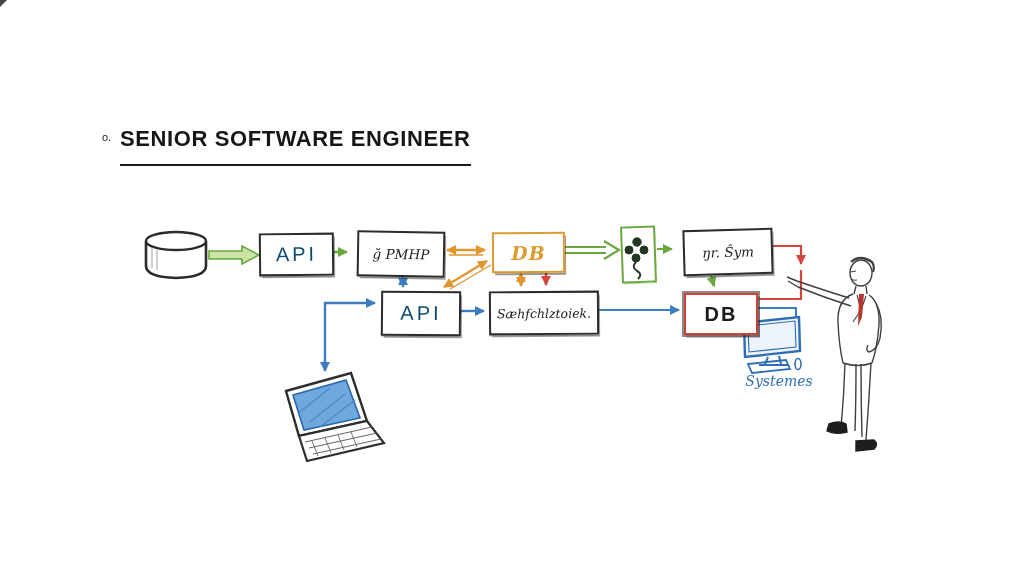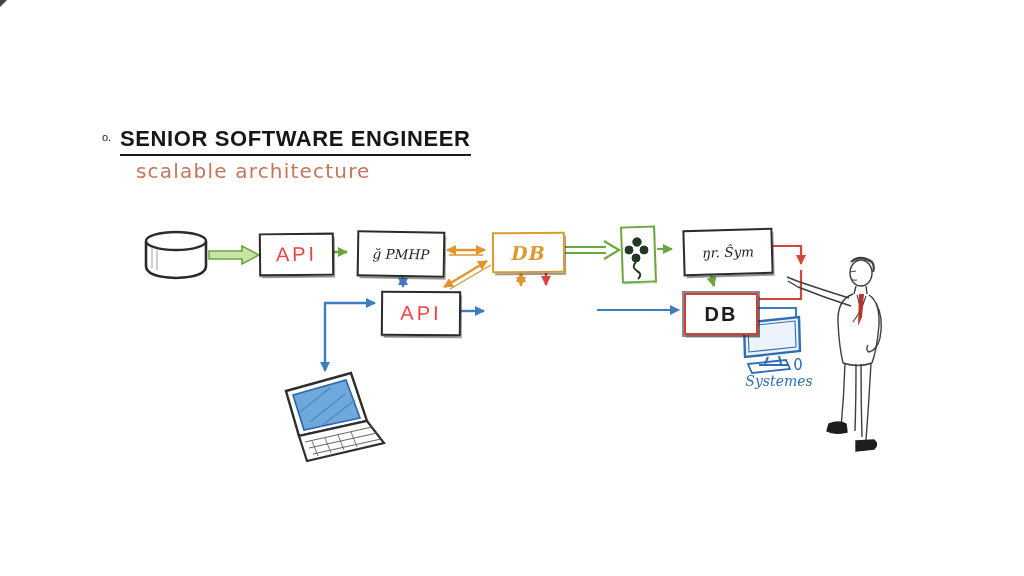--- a/index.html
+++ b/index.html
@@ -2,29 +2,29 @@
 <html><head>
 <meta charset="utf-8">
 <style>
   html,body{margin:0;padding:0;background:#fff;}
   #canvas{position:relative;width:1024px;height:576px;background:#ffffff;overflow:hidden;
           font-family:"Liberation Sans",sans-serif;}
   
   #hdr{position:absolute;left:100px;top:126px;}
   #hdr .bullet{position:absolute;left:2px;top:5px;font-size:11px;color:#222;}
   #hdr .title{display:inline-block;margin-left:20px;font-size:22px;font-weight:bold;
-      color:#161616;letter-spacing:.6px;border-bottom:2.4px solid #1b1b1b;padding-bottom:2px;}
+      color:#161616;letter-spacing:.6px;border-bottom:2.4px solid #1b1b1b;padding-bottom:12px;}
   #hdr .subtitle{margin-left:36px;margin-top:3px;font-size:20px;color:#c2775a;
       letter-spacing:1.2px;font-family:"DejaVu Sans",sans-serif;}
   
   .box{position:absolute;background:#fff;border:2.3px solid #2b2b2b;
       display:flex;align-items:center;justify-content:center;
       box-shadow:2px 3px 0 -1px rgba(45,45,45,.45), -1px 2px 0 -1px rgba(45,45,45,.25);}
   .lbl{color:#1c1c1c;}
-  .api{font-size:20px;letter-spacing:3px;color:#ef4444;}
+  .api{font-size:20px;letter-spacing:3px;color:#0c4a6e;}
   .scribble{font-family:"DejaVu Serif",serif;font-style:italic;font-size:13.5px;color:#1d1d1d;}
   #db1{border-color:#dd9a2f;box-shadow:2px 3px 0 -1px rgba(45,45,45,.5);}
   #db1 .lbl{color:#dd9a2f;font-family:"DejaVu Serif",serif;font-style:italic;
       font-weight:bold;font-size:19px;letter-spacing:1px;}
   #db2{border-color:#cf4038;box-shadow:0 0 0 2px rgba(43,43,43,.55), 2px 3px 0 0 rgba(43,43,43,.28);}
   #db2 .lbl{font-size:20px;letter-spacing:2px;font-weight:bold;color:#1c1c1c;}
   #gbox{border-color:#6aa83f;box-shadow:1px 2px 0 -1px rgba(106,168,63,.4);}
   #monCap{position:absolute;left:744px;top:373px;width:70px;text-align:center;
       color:#2f6db5;font-family:"DejaVu Serif",serif;font-style:italic;font-size:14px;}
   svg{position:absolute;left:0;top:0;}
@@ -33,21 +33,20 @@
 </style>
 </head>
 <body>
 
 <div id="canvas">
   <div class="corner"></div>
 
   <div id="hdr">
     <span class="bullet">o.</span>
     <div class="title">SENIOR SOFTWARE ENGINEER</div>
-    <div class="subtitle">scalable architecture</div>
   </div>
 
   <svg width="1024" height="576" viewBox="0 0 1024 576">
     <defs>
       <marker id="mg" orient="auto-start-reverse" markerUnits="userSpaceOnUse" markerWidth="12" markerHeight="12" refX="9" refY="5">
         <path d="M0,0 L10,5 L0,10 Z" fill="#6aa83f"></path>
         </marker>
       <marker id="mo" orient="auto-start-reverse" markerUnits="userSpaceOnUse" markerWidth="12" markerHeight="12" refX="9" refY="5">
         <path d="M0,0 L10,5 L0,10 Z" fill="#e0952f"></path>
         </marker>
@@ -149,18 +148,21 @@
     <span class="lbl">DB</span>
   </div>
   <div class="box" id="gbox" style="left:621px;top:226px;width:31px;height:53px;transform:rotate(-2deg);background:transparent;"></div>
   <div class="box" id="svc2" style="left:683px;top:229px;width:86px;height:42px;transform:rotate(-1.6deg);">
     <span class="lbl scribble">ŋr. Ŝym</span>
   </div>
 
   <div class="box" id="api2" style="left:381px;top:291px;width:76px;height:41px;transform:rotate(.5deg);">
     <span class="lbl api">API</span>
   </div>
+  <div class="box" id="sched" style="left:489px;top:291px;width:106px;height:40px;transform:rotate(-.4deg);">
+    <span class="lbl scribble" style="font-size:12.5px">Sæhfchlztoiek.</span>
+  </div>
   <div class="box" id="db2" style="left:684px;top:293px;width:70px;height:38px;">
     <span class="lbl">DB</span>
   </div>
 
   <div id="monCap">Systemes</div>
 </div>
 
 </body></html>

